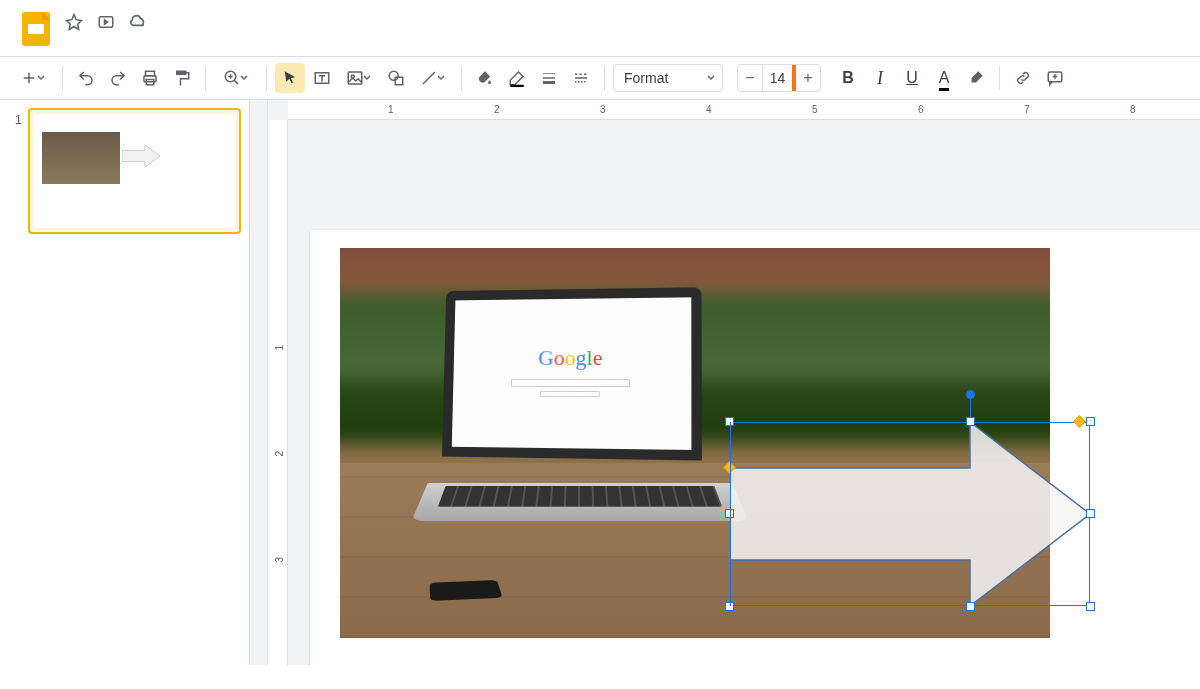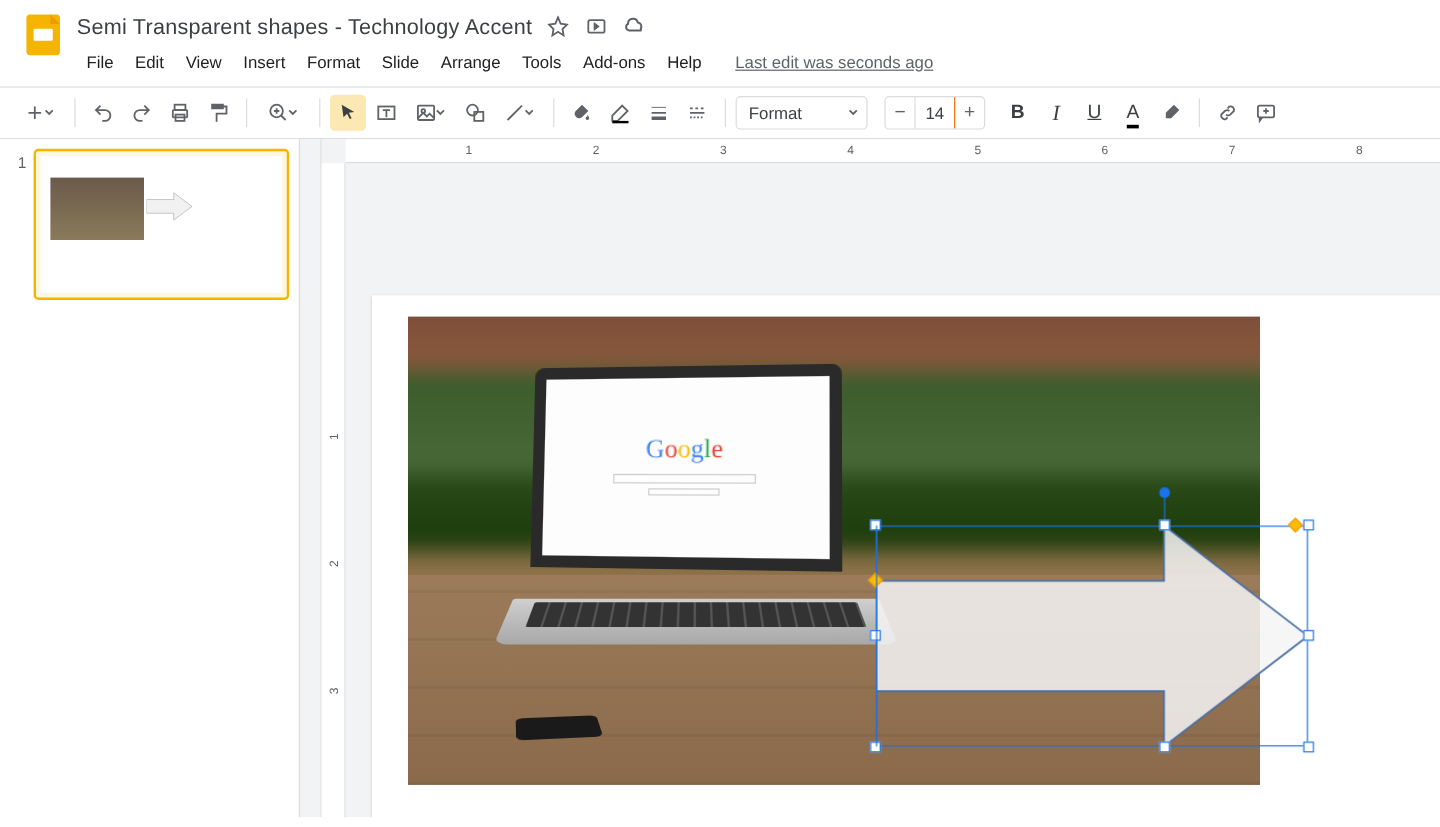--- a/index.html
+++ b/index.html
@@ -19,21 +19,21 @@
   
   
   .toolbar { display: flex; align-items: center; height: 44px; border-top: 1px solid #dadce0; border-bottom: 1px solid #dadce0; padding: 0 12px; margin-top: 8px; gap: 2px; }
   .tb-btn { min-width: 30px; height: 30px; display: flex; align-items: center; justify-content: center; border-radius: 4px; cursor: pointer; color: #5f6368; position:relative; }
   .tb-btn.active { background: #fce8b2; }
   .tb-sep { width: 1px; height: 24px; background: #dadce0; margin: 0 6px; }
   .tb-dropdown-arrow { margin-left: 2px; }
   .font-select { border: 1px solid #dadce0; border-radius: 4px; height: 28px; min-width: 110px; display: flex; align-items: center; padding: 0 6px 0 10px; font-size: 14px; color: #3c4043; cursor:pointer; justify-content:space-between; }
   .size-box { display: flex; align-items: center; border: 1px solid #dadce0; border-radius: 4px; height: 28px; }
   .size-btn { width: 24px; height: 26px; display:flex; align-items:center; justify-content:center; cursor:pointer; color:#5f6368; font-size:16px; }
-  .size-val { width: 34px; text-align: center; font-size: 14px; color: #3c4043; border-left:1px solid #dadce0; border-right:1px solid #f97316; height:100%; display:flex; align-items:center; justify-content:center; }
+  .size-val { width: 34px; text-align: center; font-size: 14px; color: #3c4043; border-left:1px solid #dadce0; border-right:4px solid #f97316; height:100%; display:flex; align-items:center; justify-content:center; }
   .bold { font-weight: bold; font-size: 16px; color:#3c4043; }
   .italic { font-style: italic; font-family: serif; font-size: 18px; color:#3c4043; }
   .underline { text-decoration: underline; font-size: 16px; color:#3c4043; }
   .text-color-A { font-size:16px; color:#3c4043; position:relative; }
   .text-color-A::after { content:''; position:absolute; bottom:-4px; left:0; right:0; height:3px; background:#000; }
   
   
   .main { display: flex; height: calc(689px - 124px); }
   .slide-panel { width: 250px; background: #fff; border-right: 1px solid #dadce0; padding: 8px; }
   .thumb-row { display:flex; gap:6px; }
@@ -87,50 +87,36 @@
 <div class="header">
   <div class="logo">
     <svg viewBox="0 0 40 40">
         <rect x="6" y="4" width="28" height="34" rx="3" fill="#f4b400"></rect>
         <rect x="12" y="16" width="16" height="10" rx="1" fill="#fff"></rect>
         <path d="M26 4 L34 12 L26 12 Z" fill="#f29900"></path>
       </svg>
   </div>
   <div class="title-area">
     <div class="title-row">
-      <div class="doc-title">Semi Transparent shapes - Technology Accent</div>
       <div class="title-icon">
         <svg width="18" height="18" viewBox="0 0 24 24" fill="none" stroke="#5f6368" stroke-width="2">
             <path d="M12 2l2.9 6.9L22 10l-5 4.9 1.2 7.1L12 18l-6.2 4 1.2-7.1L2 10l7.1-1.1z"></path>
           </svg>
       </div>
       <div class="title-icon">
         <svg width="18" height="18" viewBox="0 0 24 24" fill="none" stroke="#5f6368" stroke-width="2">
             <rect x="3" y="5" width="18" height="14" rx="2"></rect>
             <path d="M10 9l4 3-4 3z" fill="#5f6368"></path>
           </svg>
       </div>
       <div class="title-icon">
         <svg width="20" height="20" viewBox="0 0 24 24" fill="none" stroke="#5f6368" stroke-width="2">
             <path d="M18 14a4 4 0 0 0-3-6 5 5 0 0 0-9.8 1.5A3.5 3.5 0 0 0 6 16h12a3 3 0 0 0 0-2z"></path>
           </svg>
       </div>
-    </div>
-    <div class="menubar">
-      <div class="menu-item">File</div>
-      <div class="menu-item">Edit</div>
-      <div class="menu-item">View</div>
-      <div class="menu-item">Insert</div>
-      <div class="menu-item">Format</div>
-      <div class="menu-item">Slide</div>
-      <div class="menu-item">Arrange</div>
-      <div class="menu-item">Tools</div>
-      <div class="menu-item">Add-ons</div>
-      <div class="menu-item">Help</div>
-      <div class="last-edit">Last edit was seconds ago</div>
     </div>
   </div>
 </div>
 
 <div class="toolbar">
   <div class="tb-btn" style="min-width:42px;">
     <svg width="18" height="18" viewBox="0 0 24 24">
         <path d="M12 5v14M5 12h14" stroke="#5f6368" stroke-width="2"></path>
       </svg>
     <svg class="chev" width="10" height="10" viewBox="0 0 10 10">

